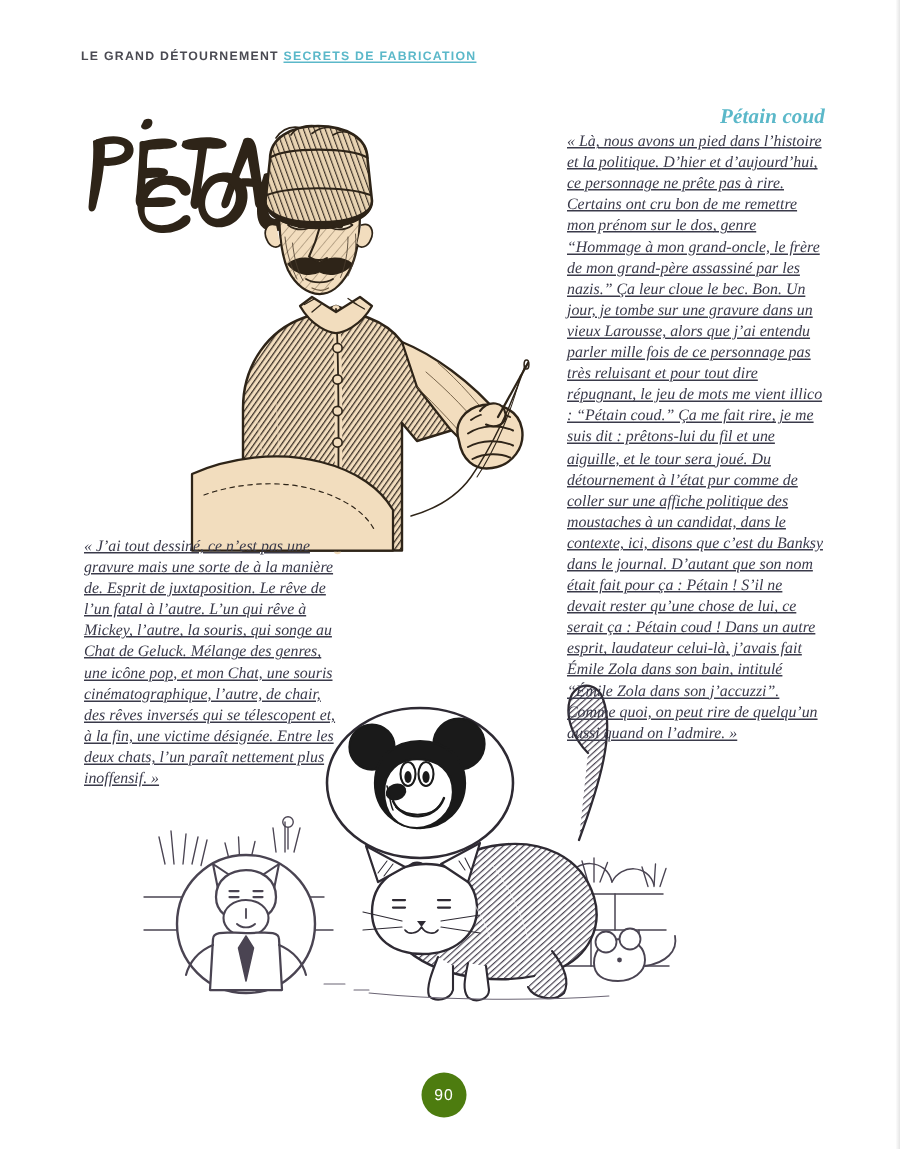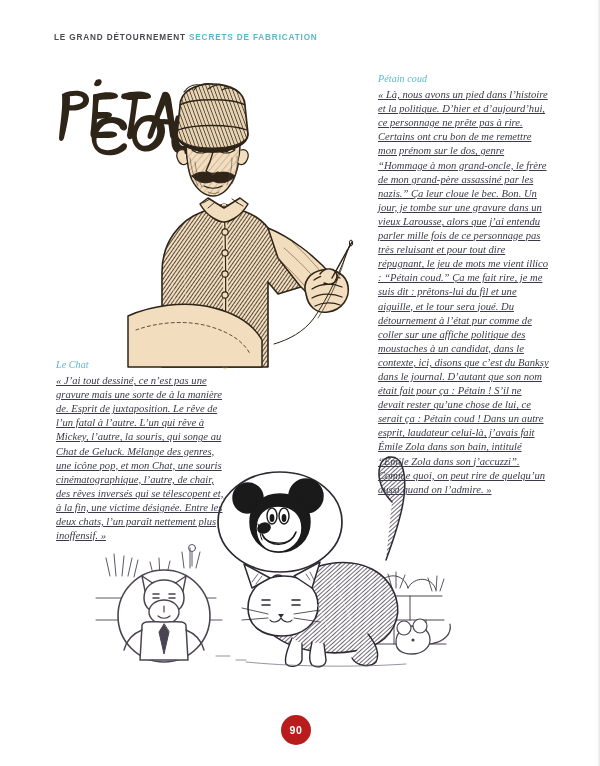--- a/index.html
+++ b/index.html
@@ -34,40 +34,41 @@
   .runhead {
     position: absolute;
     left: 54px;
     top: 33px;
     font-size: 8.2px;
     letter-spacing: 0.85px;
     font-weight: 700;
     white-space: nowrap;
   }
   .runhead .rh-book { color: #4a4a52; }
-  .runhead .rh-sec  { color: #5bb8c9; }
+  .runhead .rh-sec  { color: #5bb8c9; text-decoration: underline; }
 
   
   .brush-title {
     position: absolute;
     left: 56px;
     top: 78px;
     width: 190px;
     color: #2e2418;
     line-height: 0.92;
   }
   .brush-title svg { display: block; overflow: visible; }
 
   
   .sec-head {
     color: #5bb8c9;
-    font-size: 10px;
-    font-weight: 400;
+    font-size: 14px;
+    font-weight: 700;
     letter-spacing: 0.1px;
     margin: 0 0 2px 0;
+    text-align: right;
   }
 
   
   .body-col {
     position: absolute;
     font-family: "Liberation Serif", serif;
     font-style: italic;
     color: #3a3a4a;
     font-size: 10.6px;
     line-height: 14.1px;
@@ -86,24 +87,24 @@
   #illus-cats   { left: 96px;  top: 448px; }
 
   
   .folio {
     position: absolute;
     left: 281px;
     top: 715px;
     width: 30px;
     height: 30px;
     border-radius: 50%;
-    background: #b91c1c;
+    background: #4d7c0f;
     color: #ffffff;
     font-size: 10.5px;
-    font-weight: 700;
+    font-weight: 400;
     letter-spacing: 0.6px;
     display: flex;
     align-items: center;
     justify-content: center;
   }
 </style>
 </head>
 <body>
 
 <div class="page">
@@ -442,19 +443,18 @@
       </g>
     </svg>
   </div>
 
   <div class="body-col" id="col-right">
     <div class="sec-head">Pétain coud</div>
     <p>« Là, nous avons un pied dans l’histoire et la politique. D’hier et d’aujourd’hui, ce personnage ne prête pas à rire. Certains ont cru bon de me remettre mon prénom sur le dos, genre “Hommage à mon grand-oncle, le frère de mon grand-père assassiné par les nazis.” Ça leur cloue le bec. Bon. Un jour, je tombe sur une gravure dans un vieux Larousse, alors que j’ai entendu parler mille fois de ce personnage pas très reluisant et pour tout dire répugnant, le jeu de mots me vient illico : “Pétain coud.” Ça me fait rire, je me suis dit : prêtons-lui du fil et une aiguille, et le tour sera joué. Du détournement à l’état pur comme de coller sur une affiche politique des moustaches à un candidat, dans le contexte, ici, disons que c’est du Banksy dans le journal. D’autant que son nom était fait pour ça : Pétain ! S’il ne devait rester qu’une chose de lui, ce serait ça : Pétain coud ! Dans un autre esprit, laudateur celui-là, j’avais fait Émile Zola dans son bain, intitulé “Émile Zola dans son j’accuzzi”. Comme quoi, on peut rire de quelqu’un aussi quand on l’admire. »</p>
   </div>
 
   <div class="body-col" id="col-left">
-    <div class="sec-head">Le Chat</div>
     <p>« J’ai tout dessiné, ce n’est pas une gravure mais une sorte de à la manière de. Esprit de juxtaposition. Le rêve de l’un fatal à l’autre. L’un qui rêve à Mickey, l’autre, la souris, qui songe au Chat de Geluck. Mélange des genres, une icône pop, et mon Chat, une souris cinématographique, l’autre, de chair, des rêves inversés qui se télescopent et, à la fin, une victime désignée. Entre les deux chats, l’un paraît nettement plus inoffensif. »</p>
   </div>
 
   <div class="folio">90</div>
 
 </div>
 
 </body></html>

